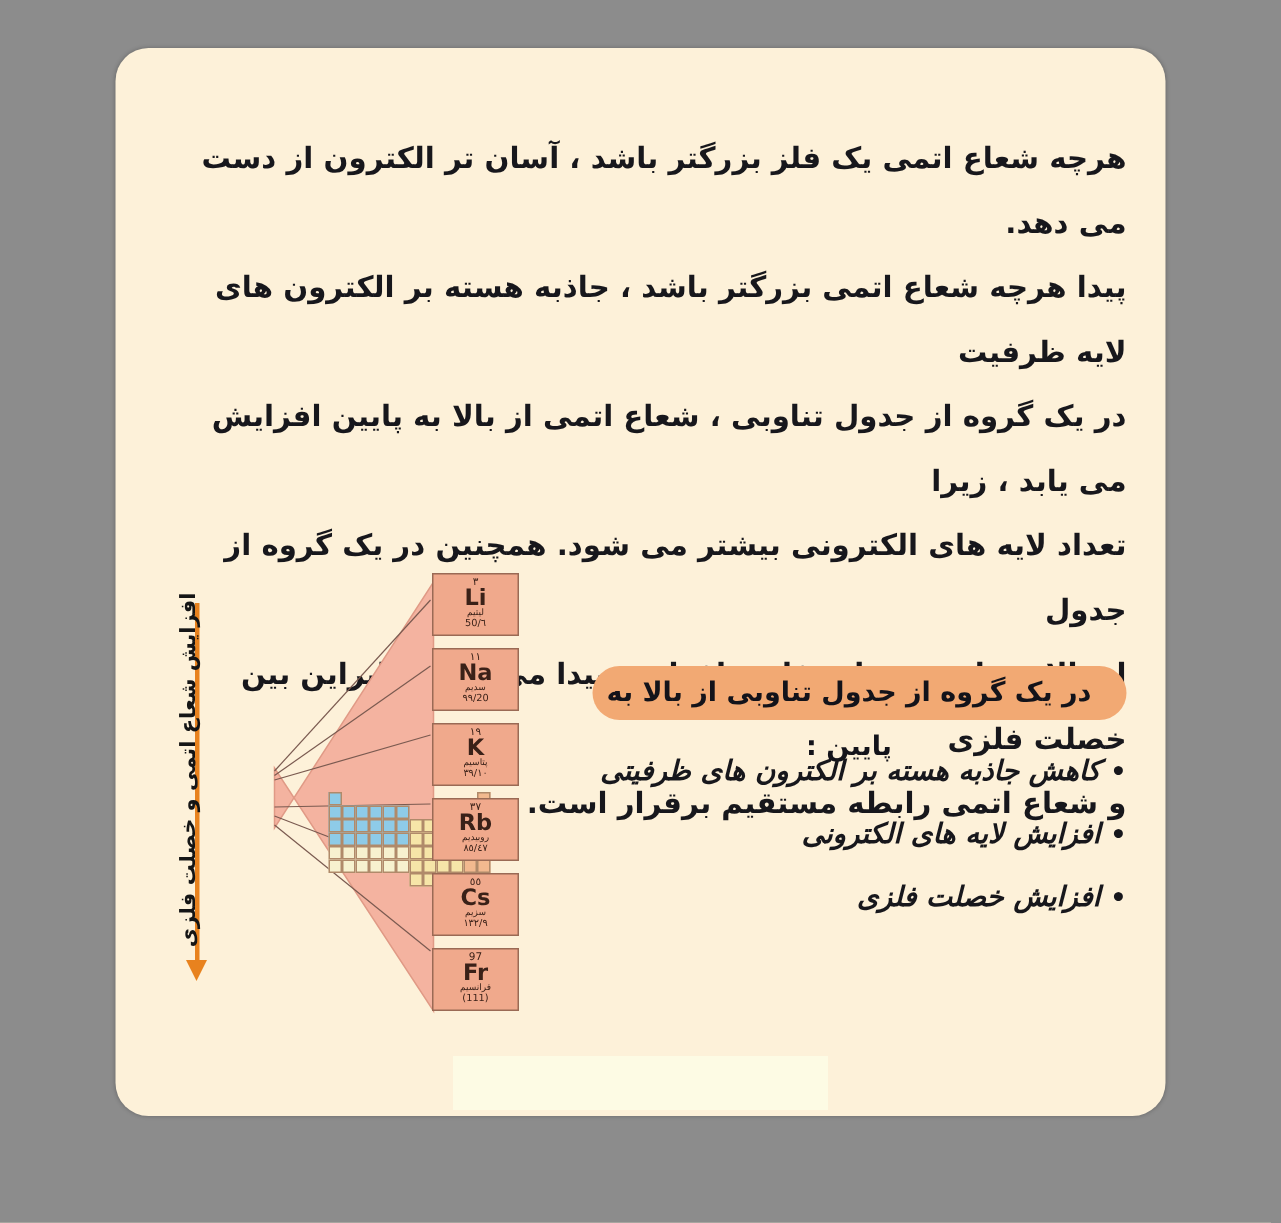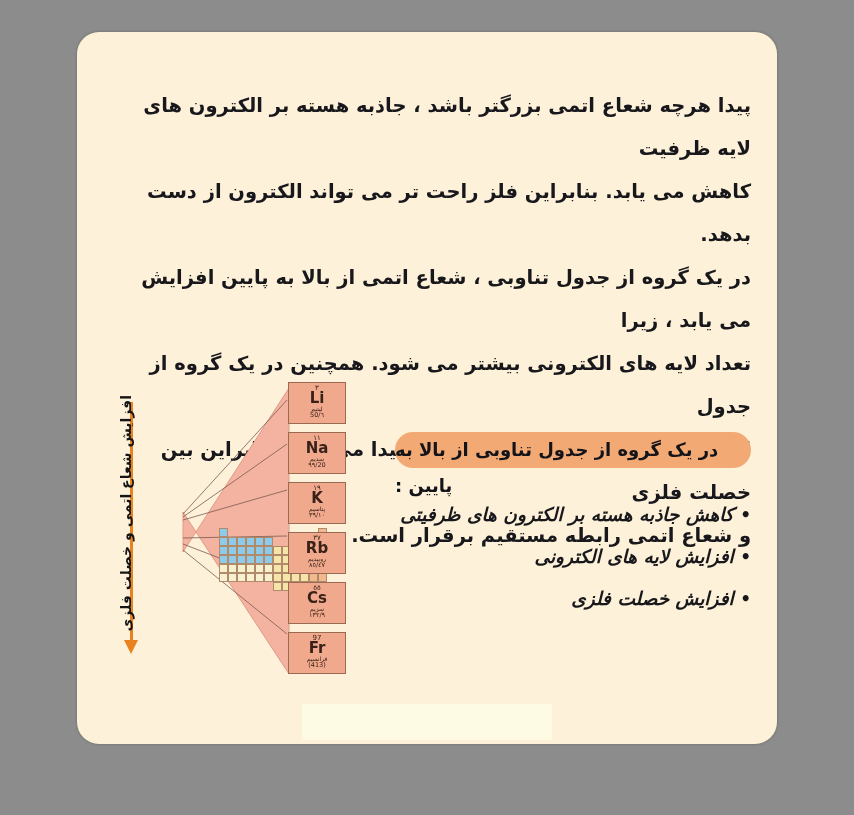--- a/index.html
+++ b/index.html
@@ -135,30 +135,30 @@
   }
   .c-orange { background: #f2b98f; }
   .c-yellow { background: #f6e5a8; }
   .c-blue   { background: #8ecbe8; }
   .c-cream  { background: #f7f1cf; }
   .c-none   { background: transparent; border-color: transparent; }
   
   .highlight-bar {
     position: absolute;
     right: 26px;
-    top: 400px;
+    top: 412px;
     width: 356px;
     height: 36px;
     background: #f2a973;
     border-radius: 18px;
     color: #13131a;
     font-weight: bold;
     font-size: 18px;
     line-height: 36px;
-    text-align: left;
+    text-align: center;
     padding-right: 14px;
     box-sizing: border-box;
     direction: rtl;
   }
   .bullets {
     position: absolute;
     right: 26px;
     top: 462px;
     width: 376px;
     direction: rtl;
@@ -181,22 +181,22 @@
     height: 36px;
     background: #fdfbe4;
   }
 </style>
 </head>
 <body>
 
 <div class="slide">
 
   <div class="paragraph">
+    <p>هرچه شعاع اتمی یک فلز بزرگتر باشد ، آسان تر الکترون از دست می دهد.</p>
     <p>پیدا هرچه شعاع اتمی بزرگتر باشد ، جاذبه هسته بر الکترون های لایه ظرفیت</p>
-    <p>کاهش می یابد. بنابراین فلز راحت تر می تواند الکترون از دست بدهد.</p>
     <p>در یک گروه از جدول تناوبی ، شعاع اتمی از بالا به پایین افزایش می یابد ، زیرا</p>
     <p>تعداد لایه های الکترونی بیشتر می شود. همچنین در یک گروه از جدول</p>
     <p>از بالا به پایین خصلت فلزی افزایش پیدا می کند ، بنابراین بین خصلت فلزی</p>
     <p>و شعاع اتمی رابطه مستقیم برقرار است.</p>
   </div>
 
   <div class="diagram">
 
     <div class="arrow-label">
       <div class="arrow-line"></div>
@@ -347,21 +347,21 @@
       <div class="cell">
         <div class="num">٥٥</div>
         <div class="sym">Cs</div>
         <div class="nm">سزیم</div>
         <div class="mass">١٣٢/٩</div>
       </div>
       <div class="cell">
         <div class="num">97</div>
         <div class="sym">Fr</div>
         <div class="nm">فرانسیم</div>
-        <div class="mass">(413)</div>
+        <div class="mass">(111)</div>
       </div>
     </div>
   </div>
 
   <div class="highlight-bar">در یک گروه از جدول تناوبی از بالا به پایین :</div>
 
   <div class="bullets">
     <div class="bullet">
       <span class="dot">•</span>
       <span>کاهش جاذبه هسته بر الکترون های ظرفیتی</span>

